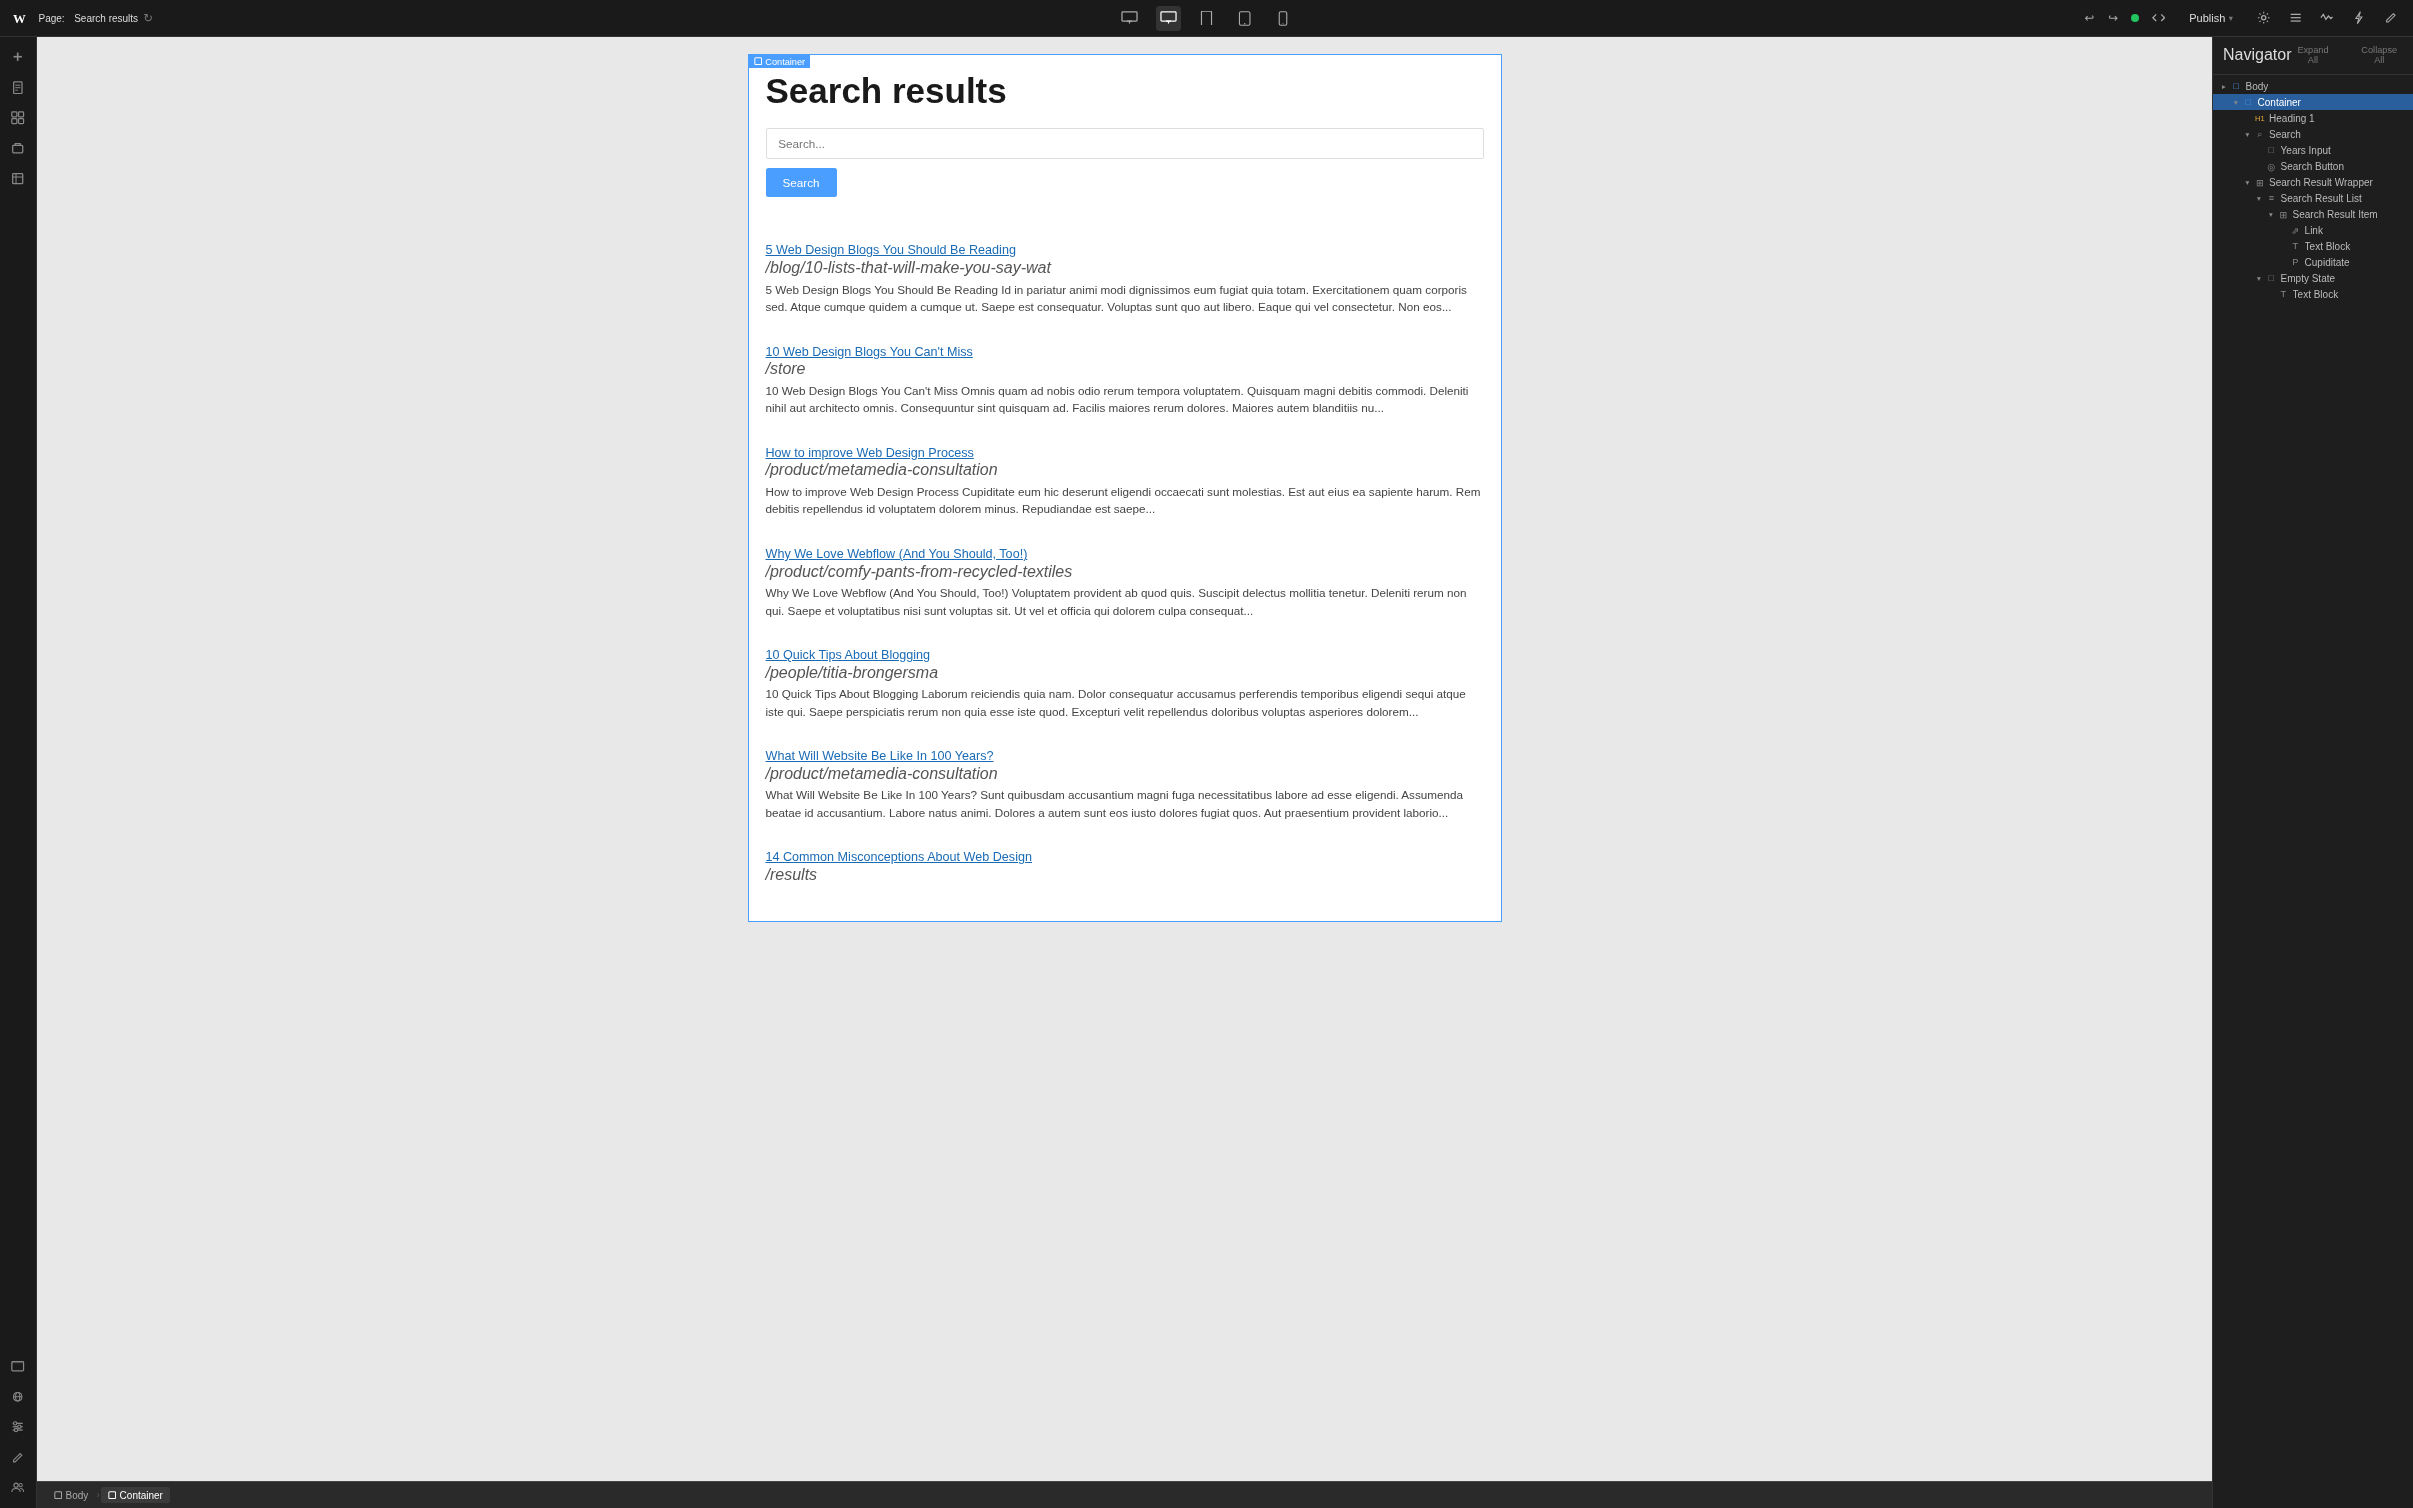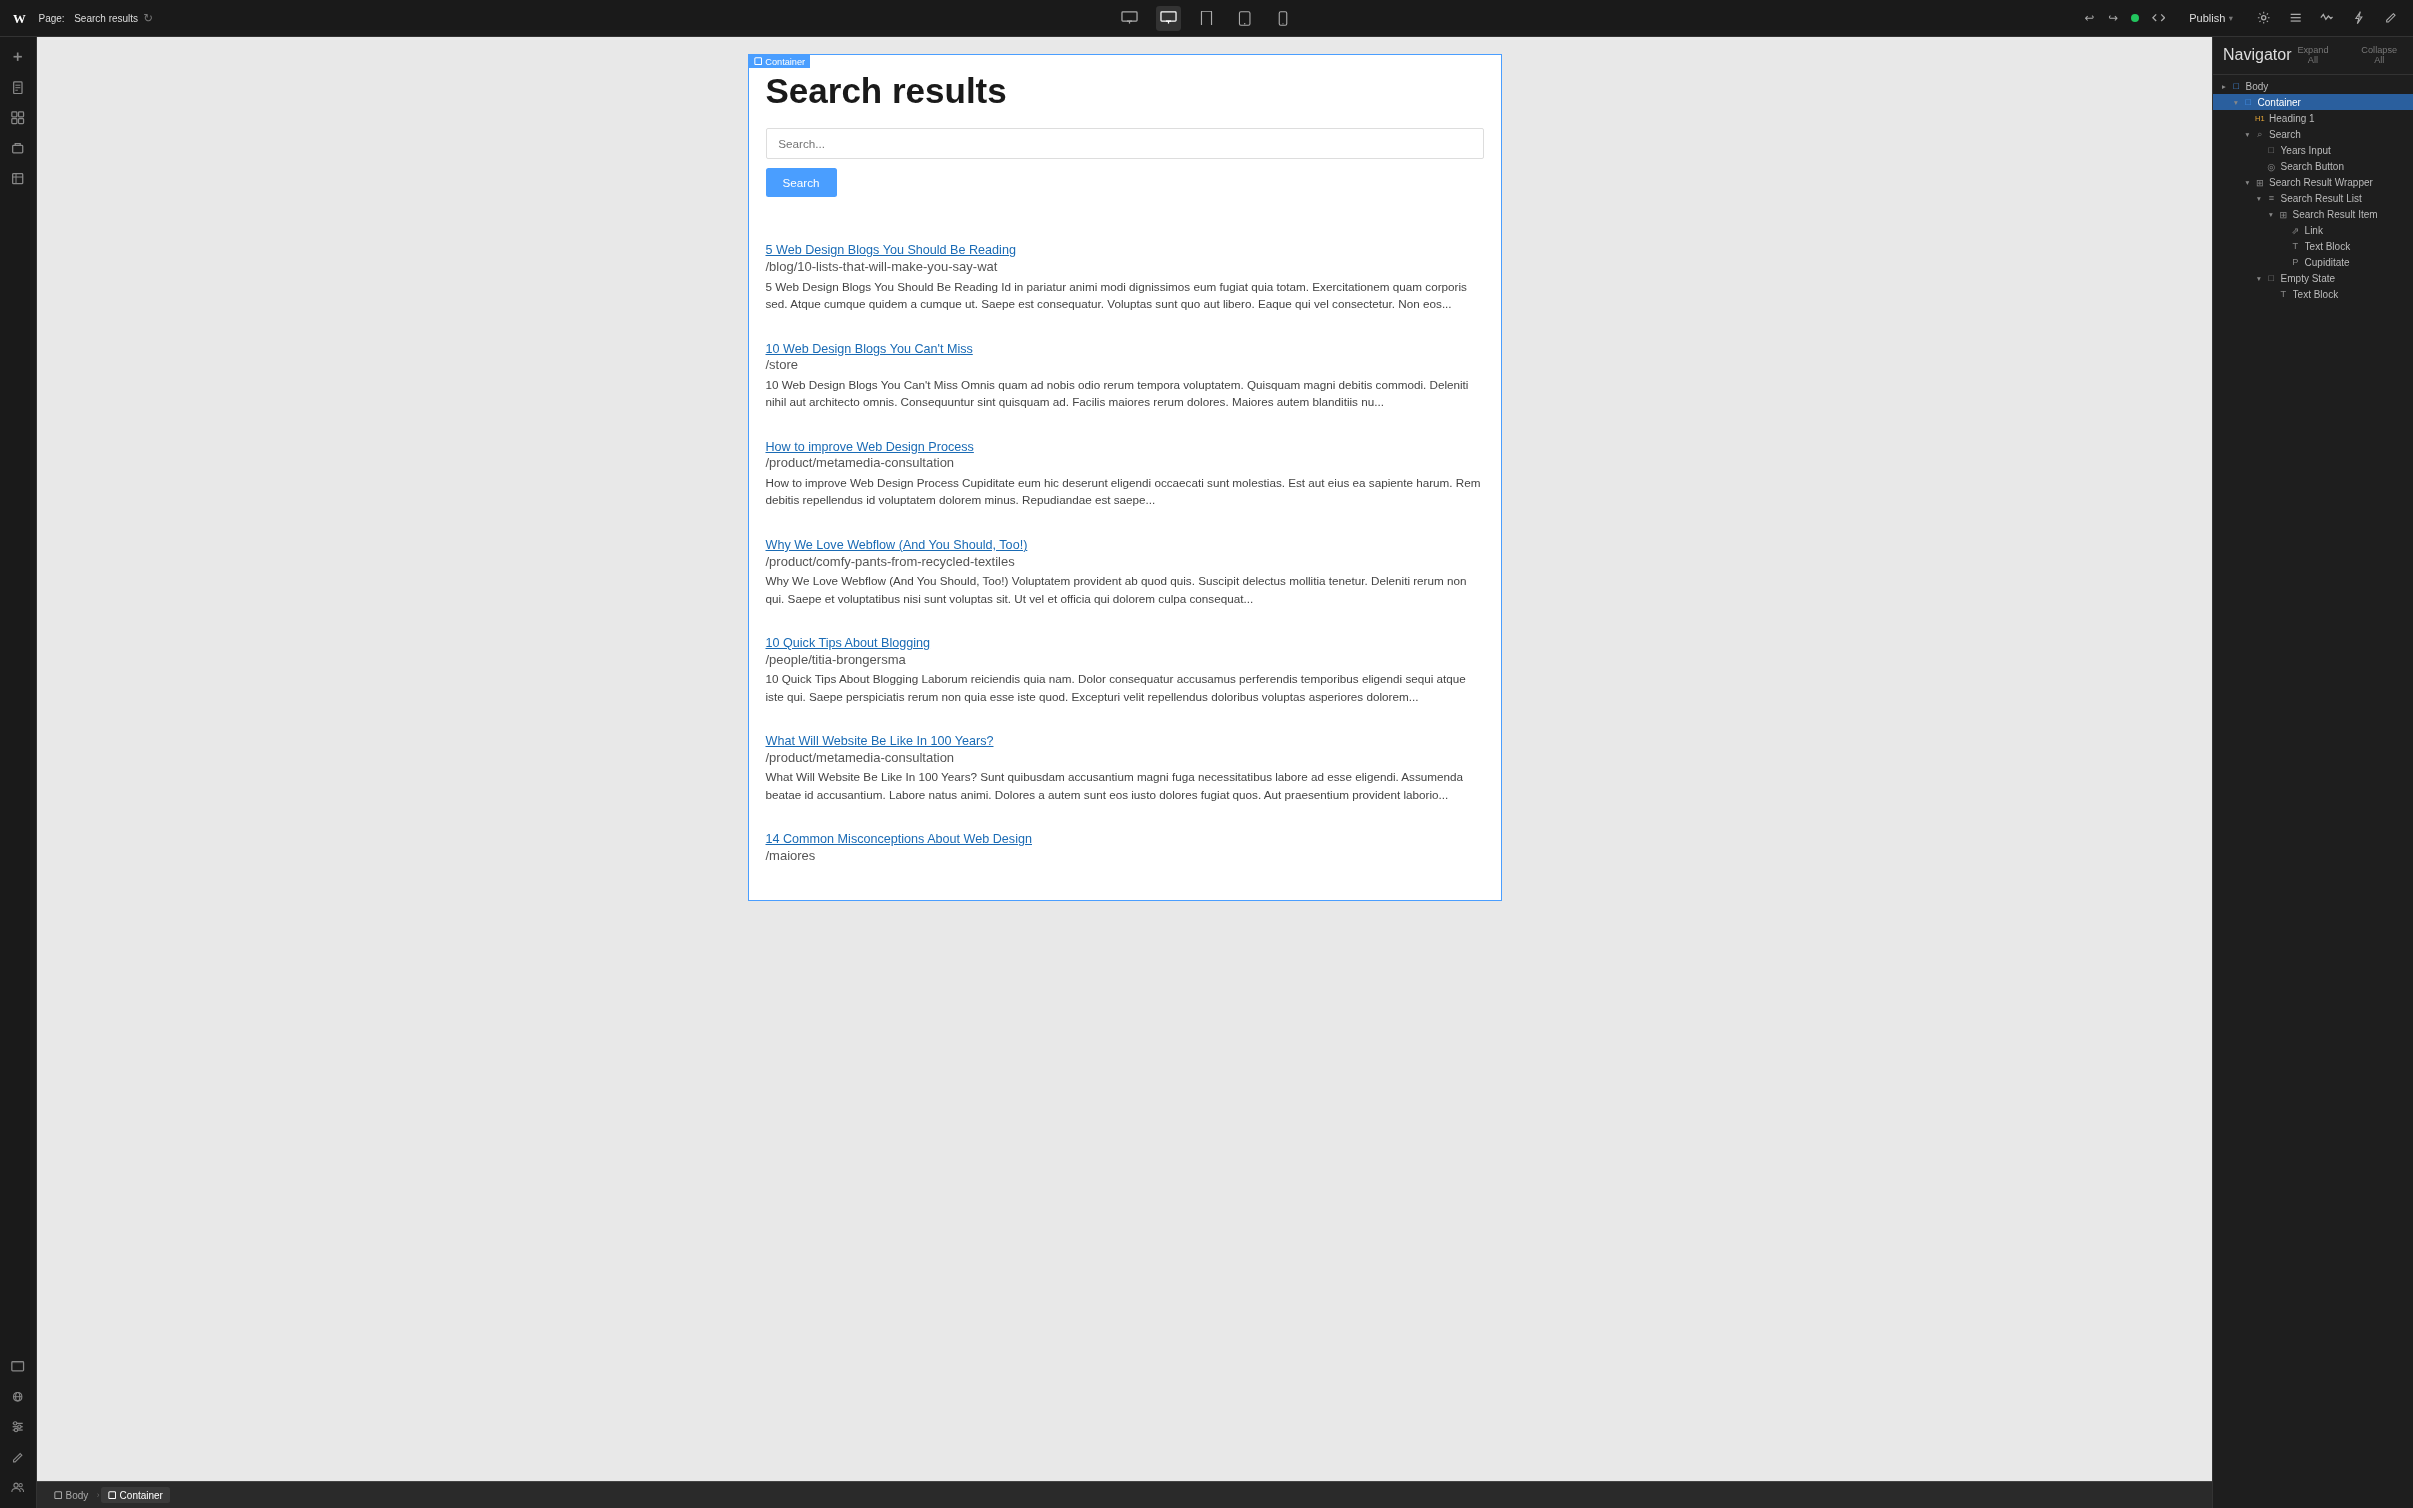--- a/index.html
+++ b/index.html
@@ -188,22 +188,23 @@
     }
     .result-link {
       color: #1a6bb5;
       font-size: 12.6px;
       text-decoration: underline;
       display: block;
       margin-bottom: 1.7px;
     }
     .result-url {
       color: #555;
-      font-size: 13px;
+      font-size: 16px;
       margin-bottom: 3.4px;
+      font-style: italic;
     }
     .result-desc {
       color: #444;
       font-size: 11.7px;
       line-height: 1.5;
     }
 
     
     .bottom-bar {
       height: 27px;
@@ -531,21 +532,21 @@
       <div class="result-url">/people/titia-brongersma</div>
       <div class="result-desc">10 Quick Tips About Blogging Laborum reiciendis quia nam. Dolor consequatur accusamus perferendis temporibus eligendi sequi atque iste qui. Saepe perspiciatis rerum non quia esse iste quod. Excepturi velit repellendus doloribus voluptas asperiores dolorem...</div>
     </div>
               <div class="result-item">
       <a class="result-link" href="#">What Will Website Be Like In 100 Years?</a>
       <div class="result-url">/product/metamedia-consultation</div>
       <div class="result-desc">What Will Website Be Like In 100 Years? Sunt quibusdam accusantium magni fuga necessitatibus labore ad esse eligendi. Assumenda beatae id accusantium. Labore natus animi. Dolores a autem sunt eos iusto dolores fugiat quos. Aut praesentium provident laborio...</div>
     </div>
               <div class="result-item">
       <a class="result-link" href="#">14 Common Misconceptions About Web Design</a>
-      <div class="result-url">/maiores</div>
+      <div class="result-url">/results</div>
 
     </div>
             </div>
         </div>
       </div>
     </div>
 
     <div class="bottom-bar">
       <div class="breadcrumb-item">
         <svg width="8.4" height="8.4" viewBox="0 0 10 10" fill="none">

